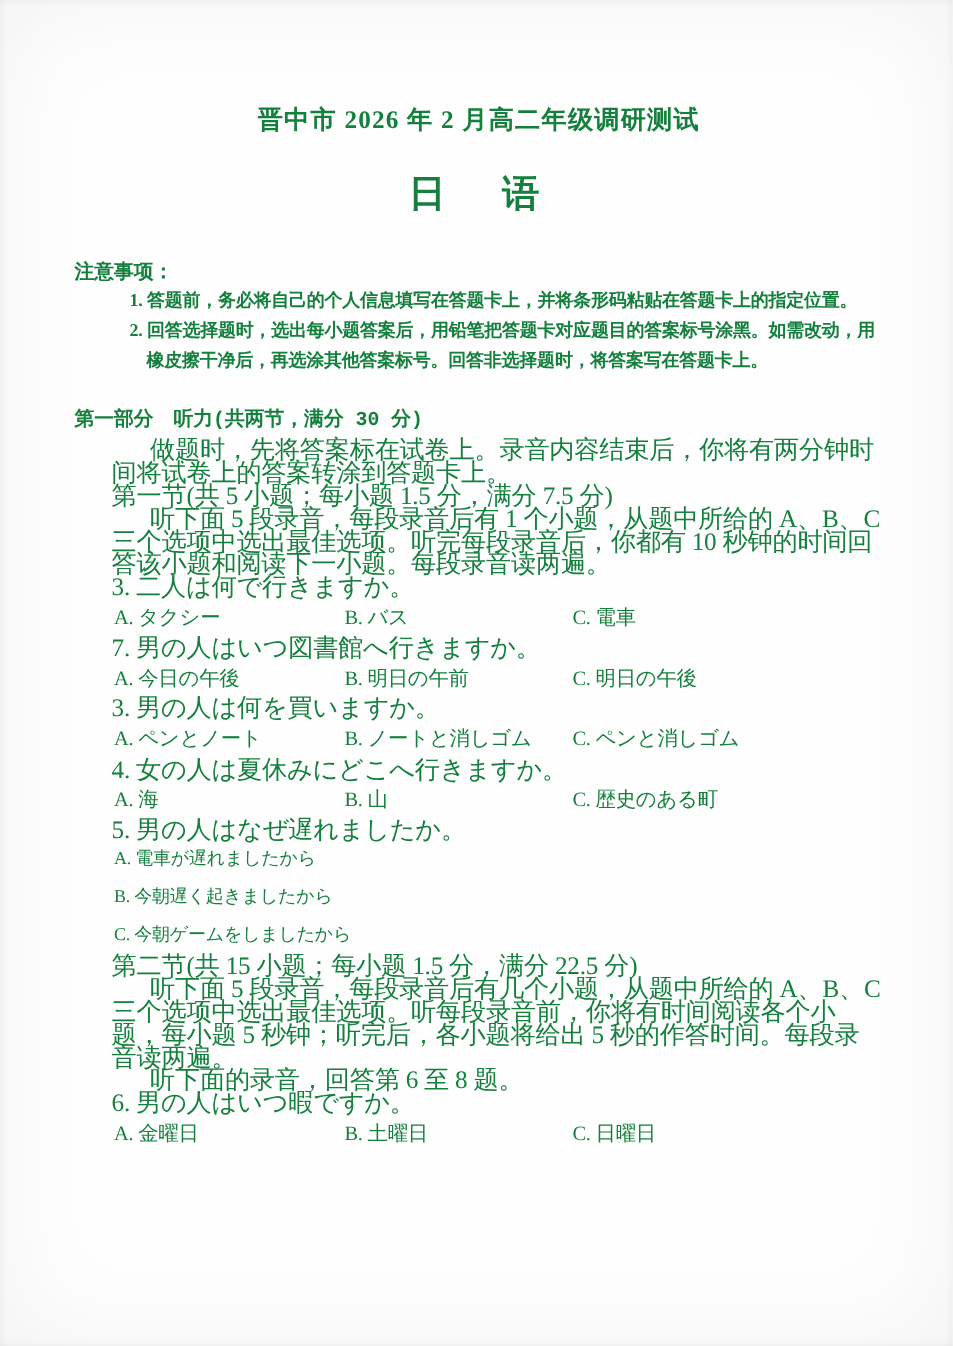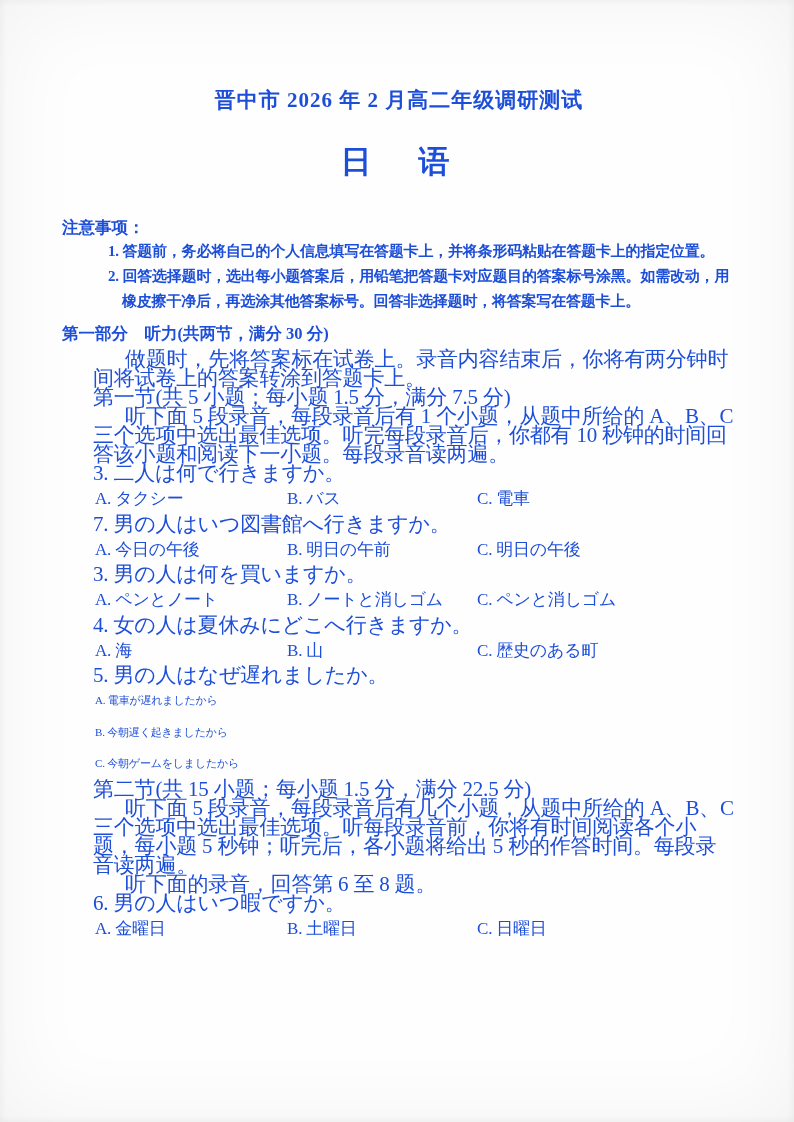--- a/index.html
+++ b/index.html
@@ -2,21 +2,21 @@
 <html><head>
 <meta charset="utf-8">
 <style>
   html, body { margin: 0; padding: 0; background: #ffffff; }
   .page {
     position: relative;
     width: 794px;
     height: 1122px;
     box-sizing: border-box;
     background: #fefefe;
-    color: #1d4ed8;
+    color: #15803d;
     font-family: "Liberation Serif", serif;
     padding: 88px 58px 0 62px;
     overflow: hidden;
     box-shadow: inset 0 0 90px rgba(0,0,0,0.05), inset 0 0 8px rgba(0,0,0,0.06);
   }
   .exam-title {
     margin: 0;
     font-size: 21px;
     font-weight: bold;
     text-align: center;
@@ -42,22 +42,22 @@
   .notice-item {
     font-weight: 600;
     font-size: 15px;
     line-height: 25px;
     margin-left: 46px;
     padding-left: 14px;
     text-indent: -14px;
     letter-spacing: -0.2px;
   }
   .part-heading {
-    margin-top: 4px;
-    font-family: Liberation Serif, serif;
+    margin-top: 20px;
+    font-family: Liberation Mono, monospace;
     font-weight: bold;
     font-size: 16.5px;
     line-height: 32px;
   }
   .flow {
     font-size: 21px;
     line-height: 19px;
     letter-spacing: -0.2px;
     margin-left: 31px;
   }
@@ -66,21 +66,21 @@
   .options-row {
     display: grid;
     grid-template-columns: 192px 190px 1fr;
     margin-left: 33px;
     font-size: 17px;
     line-height: 31.5px;
     letter-spacing: -0.2px;
   }
   .options-stacked { margin-left: 33px; }
   .options-stacked .opt {
-    font-size: 11px;
+    font-size: 15px;
     line-height: 31.5px;
     letter-spacing: -0.2px;
   }
 </style>
 </head>
 <body>
 
 <div class="page">
 
   <h1 class="exam-title">晋中市 2026 年 2 月高二年级调研测试</h1>

